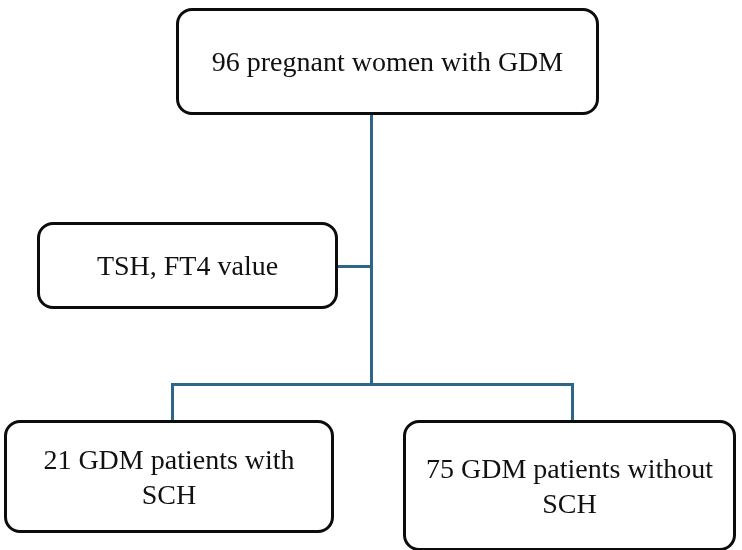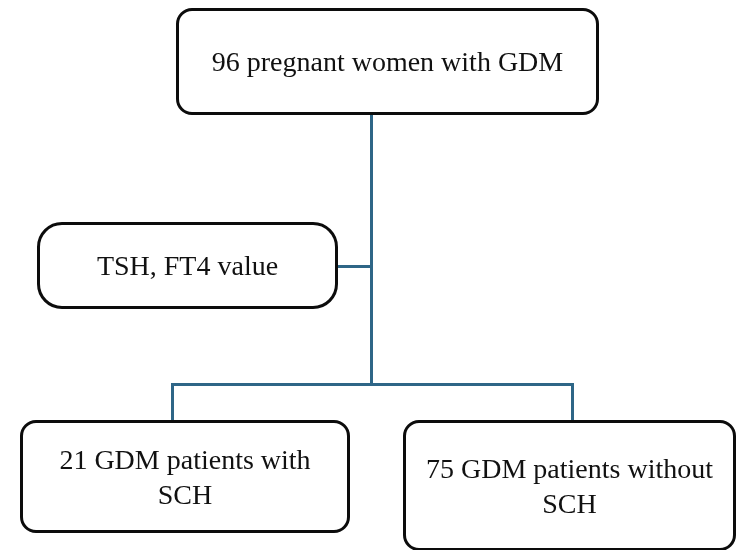--- a/index.html
+++ b/index.html
@@ -24,22 +24,22 @@
     background: #ffffff;
     display: flex;
     align-items: center;
     justify-content: center;
     text-align: center;
     font-size: 28px;
     line-height: 1.25;
     padding: 2px 6px;
   }
   .node-top    { left: 176px; top:   8px; width: 423px; height: 107px; }
-  .node-side   { left:  37px; top: 222px; width: 301px; height:  87px; border-radius: 25px; }
-  .node-bleft  { left:   20px; top: 420px; width: 330px; height: 113px; }
+  .node-side   { left:  37px; top: 222px; width: 301px; height:  87px; }
+  .node-bleft  { left:   4px; top: 420px; width: 330px; height: 113px; }
   .node-bright { left: 403px; top: 420px; width: 333px; height: 131px; }
 
   .line {
     position: absolute;
     background: var(--accent, #2E6687);
   }
   .line-trunk      { left: 370px; top: 113px; width: 3px;  height: 273px; }
   .line-side       { left: 336px; top: 265px; width: 36px; height: 3px;   }
   .line-branch     { left: 171px; top: 383px; width: 403px; height: 3px;  }
   .line-drop-left  { left: 171px; top: 383px; width: 3px;  height: 39px;  }

